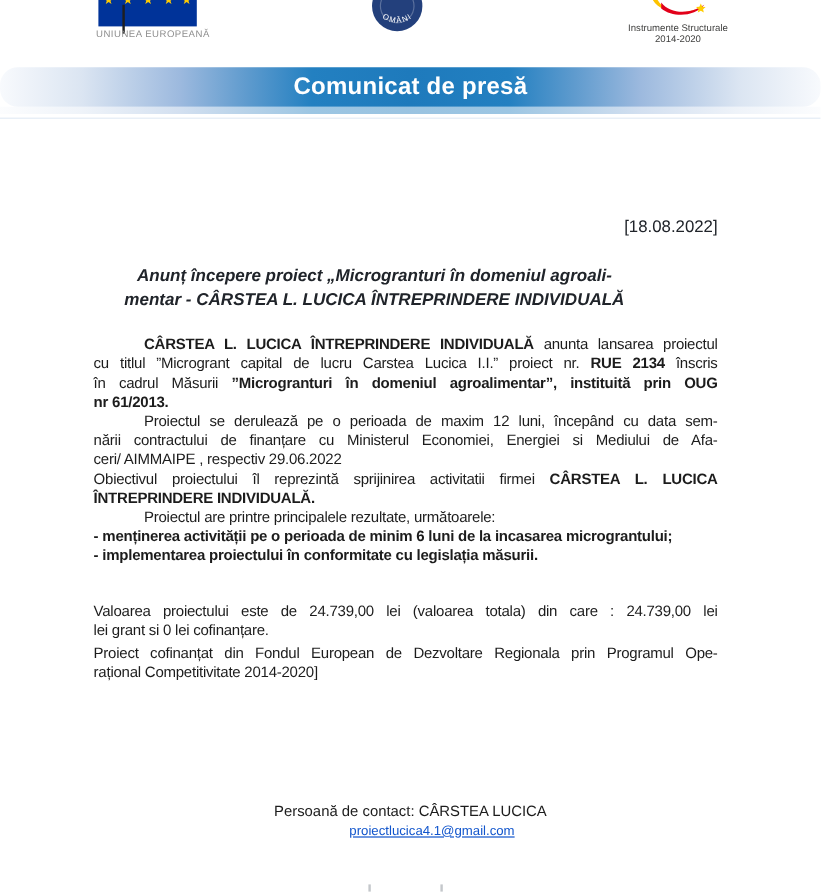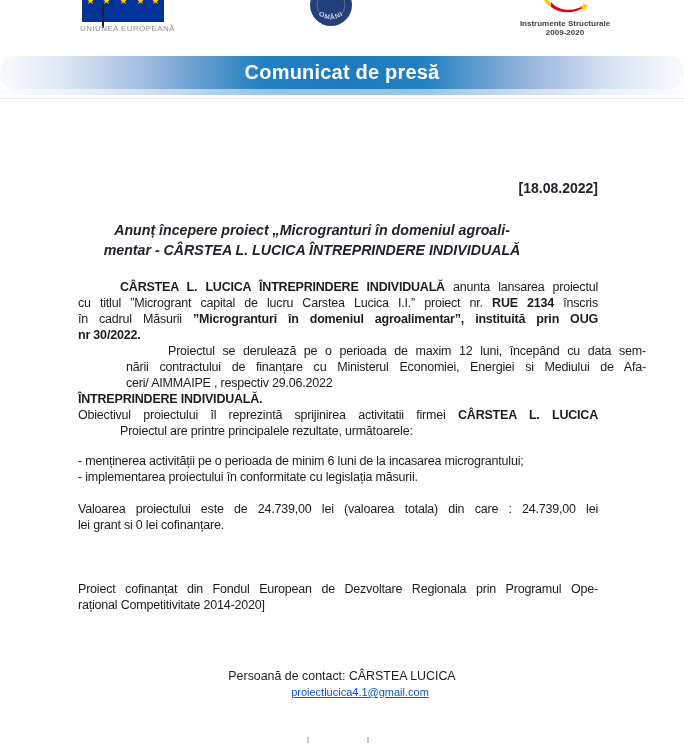--- a/index.html
+++ b/index.html
@@ -9,47 +9,47 @@
   
   .eu-flag{position:absolute;left:82px;top:0;width:82px;height:22px;background:#003399;overflow:hidden;}
   .eu-flag .star{position:absolute;top:-4px;color:#ffcc00;font-size:10px;line-height:10px;}
   .eu-label{position:absolute;left:80px;top:24px;width:120px;font-size:8px;letter-spacing:.4px;color:#8f8f8f;}
   .flag-mark{position:absolute;left:102px;top:4px;width:2px;height:24px;background:#1f1f1f;}
 
   .gov-seal{position:absolute;left:309px;top:0;width:44px;height:27px;}
 
   .is-logo{position:absolute;left:543px;top:0;width:46px;height:16px;}
   .is-label{position:absolute;left:505px;top:19px;width:120px;text-align:center;
-            font-size:8px;font-weight:bold;color:#3f3f3e;line-height:9px;}
+            font-size:8px;font-weight:normal;color:#3f3f3e;line-height:9px;}
 
   
   .banner{position:absolute;left:0;top:56px;width:684px;height:33px;
           background:linear-gradient(90deg,#f8fafd 0%,#dbe5f2 10%,#9cb9de 22%,#5f9bce 30%,
                      #2380c1 38%,#1e7abc 50%,#2380c1 62%,#5f9bce 70%,#9cb9de 78%,
                      #dbe5f2 90%,#f8fafd 100%);
           text-align:center;border-radius:15px;}
   .banner-title{color:#ffffff;font-weight:bold;font-size:20px;line-height:33px;letter-spacing:.2px;}
   .banner-under{position:absolute;left:0;top:89px;width:684px;height:6px;opacity:.45;
           background:linear-gradient(90deg,#f8fafd 0%,#dbe5f2 10%,#9cb9de 22%,#5f9bce 30%,
                      #2380c1 38%,#1e7abc 50%,#2380c1 62%,#5f9bce 70%,#9cb9de 78%,
                      #dbe5f2 90%,#f8fafd 100%);}
   .banner-hairline{position:absolute;left:0;top:98px;width:684px;height:1px;background:#e3ebf5;}
 
   
   .col{position:absolute;left:78px;width:520px;}
-  .date-line{top:180px;text-align:right;font-weight:bold;font-size:14px;color:#20242a;}
+  .date-line{top:180px;text-align:right;font-weight:normal;font-size:14px;color:#20242a;}
   .doc-title{top:221px;left:78px;width:468px;text-align:center;font-weight:bold;
              font-size:14.2px;line-height:19.5px;color:#20242a;font-style:italic;}
   .bline{font-size:12.5px;line-height:16px;letter-spacing:-.2px;color:#1c1c1c;}
   .fill{text-align:justify;text-align-last:justify;}
   .ind{text-indent:42px;}
   b{font-weight:bold;}
 
   #p1{top:279px;} #p2{top:343px;} #p3{top:391px;} #p4{top:423px;}
-  #bullets{top:453px;} #value{top:501px;} #cofin{top:581px;}
+  #bullets{top:439px;font-weight:bold;} #value{top:501px;} #cofin{top:536px;}
 
   
   .contact{position:absolute;left:0;top:668px;width:684px;text-align:center;
            font-size:12.4px;line-height:16px;color:#1c1c1c;}
   .contact a{color:#1155cc;text-decoration:underline;font-size:11px;margin-left:36px;}
 
   
   .tick{position:absolute;width:2px;height:6px;background:#c4c7cb;}
   .tick.t1{left:307px;top:737px;} .tick.t2{left:367px;top:737px;}
 </style>
@@ -77,52 +77,52 @@
     </text>
   </svg>
 
   <svg class="is-logo" viewBox="0 0 46 16">
     <path d="M1,0 C8,11 26,14 40,6 C30,13 12,12 5,0 Z" fill="#fdc300"></path>
     <path d="M8,2 C16,12 32,12 44,4 C36,14 18,15 8,7 Z" fill="#e2001a"></path>
     <polygon points="41,3 42.2,5.6 45,5.9 42.9,7.8 43.5,10.5 41,9 38.5,10.5 39.1,7.8 37,5.9 39.8,5.6" fill="#ffcc00"></polygon>
   </svg>
   <div class="is-label">
     <div>Instrumente Structurale</div>
-    <div>2009-2020</div>
+    <div>2014-2020</div>
   </div>
 
   <div class="banner">
     <div class="banner-title">Comunicat de presă</div>
   </div>
   <div class="banner-under"></div>
   <div class="banner-hairline"></div>
 
   <div class="col date-line" style="position:absolute;">[18.08.2022]</div>
 
   <div class="doc-title" style="position:absolute;">
     <div>Anunț începere proiect „Microgranturi în domeniul agroali-</div>
     <div>mentar - CÂRSTEA L. LUCICA ÎNTREPRINDERE INDIVIDUALĂ</div>
   </div>
 
   <div class="col" id="p1" style="position:absolute;">
     <div class="bline fill ind"><b>CÂRSTEA L. LUCICA ÎNTREPRINDERE INDIVIDUALĂ</b><span> anunta lansarea proiectul</span></div>
     <div class="bline fill"><span>cu titlul ”Microgrant capital de lucru Carstea Lucica I.I.” proiect  nr. </span><b>RUE 2134</b><span> înscris</span></div>
     <div class="bline fill"><span>în cadrul Măsurii  </span><b>”Microgranturi în domeniul agroalimentar”, instituită prin OUG</b></div>
-    <div class="bline"><b>nr 30/2022.</b></div>
+    <div class="bline"><b>nr 61/2013.</b></div>
   </div>
 
-  <div class="col" id="p2" style="position:absolute;margin-left:48px;">
+  <div class="col" id="p2" style="position:absolute;">
     <div class="bline fill ind">Proiectul se derulează pe o perioada de maxim 12 luni, începând cu data sem-</div>
     <div class="bline fill">nării contractului de finanțare cu Ministerul Economiei, Energiei si Mediului de Afa-</div>
     <div class="bline">ceri/ AIMMAIPE , respectiv 29.06.2022</div>
   </div>
 
   <div class="col" id="p3" style="position:absolute;">
+    <div class="bline fill"><span>Obiectivul proiectului îl reprezintă sprijinirea activitatii firmei </span><b>CÂRSTEA L. LUCICA</b></div>
     <div class="bline"><b>ÎNTREPRINDERE INDIVIDUALĂ.</b></div>
-    <div class="bline fill"><span>Obiectivul proiectului îl reprezintă sprijinirea activitatii firmei </span><b>CÂRSTEA L. LUCICA</b></div>
   </div>
 
   <div class="col" id="p4" style="position:absolute;">
     <div class="bline ind">Proiectul are printre principalele rezultate, următoarele:</div>
   </div>
 
   <div class="col" id="bullets" style="position:absolute;">
     <div class="bline">- menținerea activității pe o perioada de minim 6 luni de la incasarea micrograntului;</div>
     <div class="bline">- implementarea proiectului în conformitate cu legislația măsurii.</div>
   </div>

